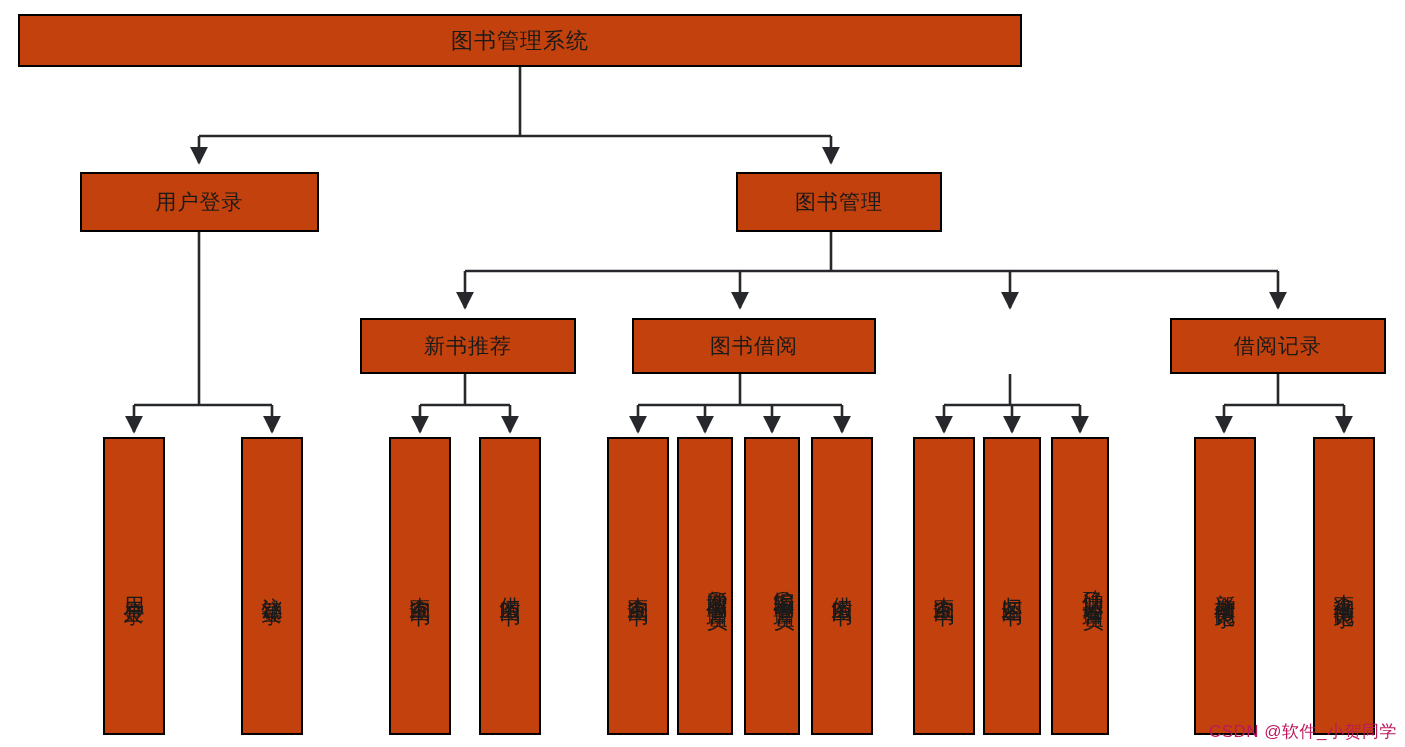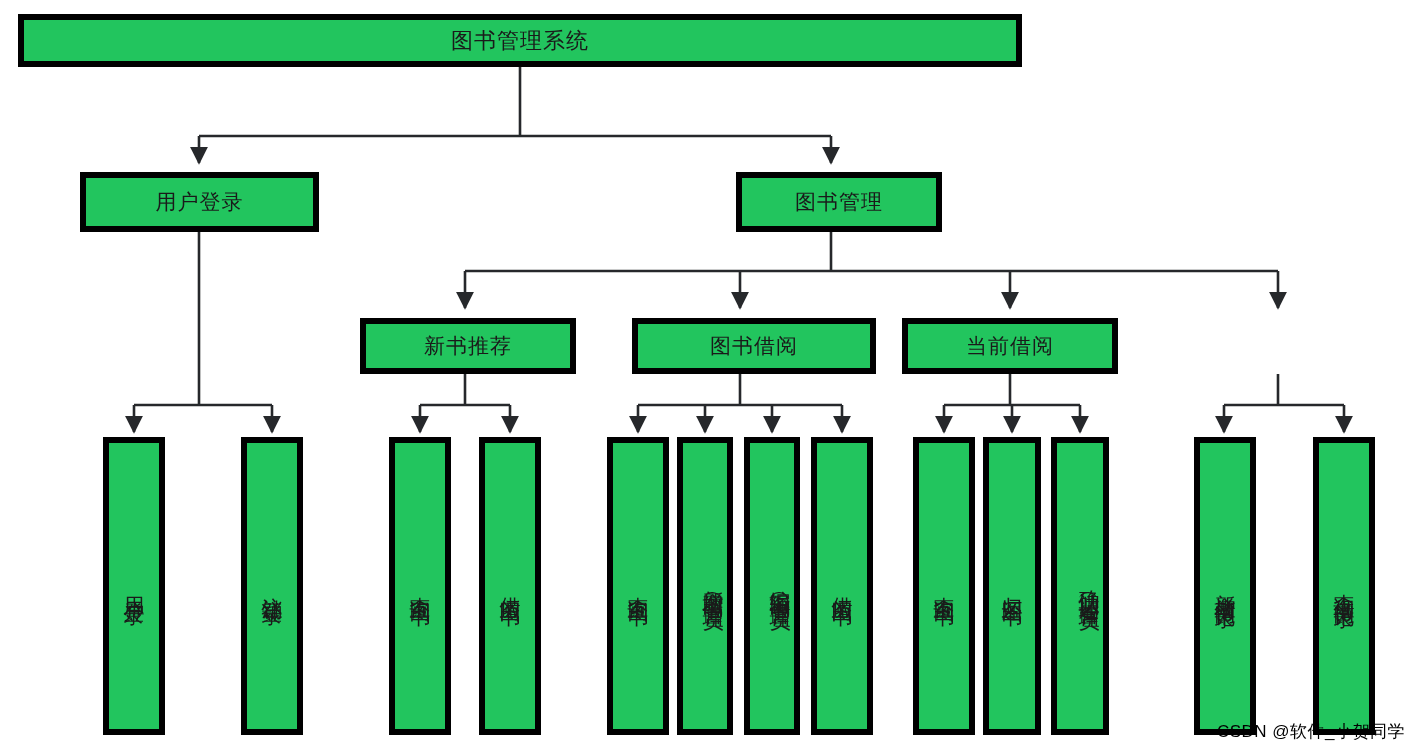--- a/index.html
+++ b/index.html
@@ -4,22 +4,22 @@
 <style>
   html,body{margin:0;padding:0;}
   body{
     width:1405px;height:747px;background:#ffffff;
     font-family:"Liberation Sans","DejaVu Sans",sans-serif;
     position:relative;overflow:hidden;
   }
   #diagram{position:absolute;left:0;top:0;width:1405px;height:747px;}
   .node{
     position:absolute;
-    border:6px solid #000000;
-    background:#22c55e;
+    border:2px solid #000000;
+    background:#c2410c;
     box-sizing:border-box;
     display:flex;
     align-items:center;
     justify-content:center;
     color:#1a1a1a;
   }
   .node.h{
     font-size:21px;
     letter-spacing:1px;
   }
@@ -30,23 +30,23 @@
     letter-spacing:3px;
     padding:6px 0;
     align-items:flex-start;
     justify-content:center;
   }
   .node.v.center{align-items:center;}
   .node.root{font-size:22px;}
   svg.links{position:absolute;left:0;top:0;width:1405px;height:747px;pointer-events:none;}
   .watermark{
     position:absolute;
-    right:0;bottom:4px;
+    right:8px;bottom:4px;
     font-size:17px;
-    color:#000000;
+    color:#be185d;
     letter-spacing:0.5px;
     white-space:nowrap;
   }
 </style>
 </head>
 <body>
 
 <div id="diagram">
 
   <svg class="links" viewBox="0 0 1405 747">
@@ -99,21 +99,21 @@
     </g>
   </svg>
 
   <div class="node h root" style="left:18px;top:14px;width:1004px;height:53px;">图书管理系统</div>
 
   <div class="node h" style="left:80px;top:172px;width:239px;height:60px;">用户登录</div>
   <div class="node h" style="left:736px;top:172px;width:206px;height:60px;">图书管理</div>
 
   <div class="node h" style="left:360px;top:318px;width:216px;height:56px;text-align:center;">新书推荐</div>
   <div class="node h" style="left:632px;top:318px;width:244px;height:56px;">图书借阅</div>
-  <div class="node h" style="left:902px;top:318px;width:216px;height:56px;">当前借阅</div>
+  <div class="node h" style="left:1170px;top:318px;width:216px;height:56px;">借阅记录</div>
 
   <div class="node v center" style="left:103px;top:437px;width:62px;height:298px;">用户登录</div>
   <div class="node v center" style="left:241px;top:437px;width:62px;height:298px;">注销登录</div>
 
   <div class="node v center" style="left:389px;top:437px;width:62px;height:298px;">查询图书</div>
   <div class="node v center" style="left:479px;top:437px;width:62px;height:298px;">借阅图书</div>
 
   <div class="node v center" style="left:607px;top:437px;width:62px;height:298px;">查询图书</div>
   <div class="node v" style="left:677px;top:437px;width:56px;height:298px;">新增图书（管理员）</div>
   <div class="node v" style="left:744px;top:437px;width:56px;height:298px;">编辑图书（管理员）</div>

